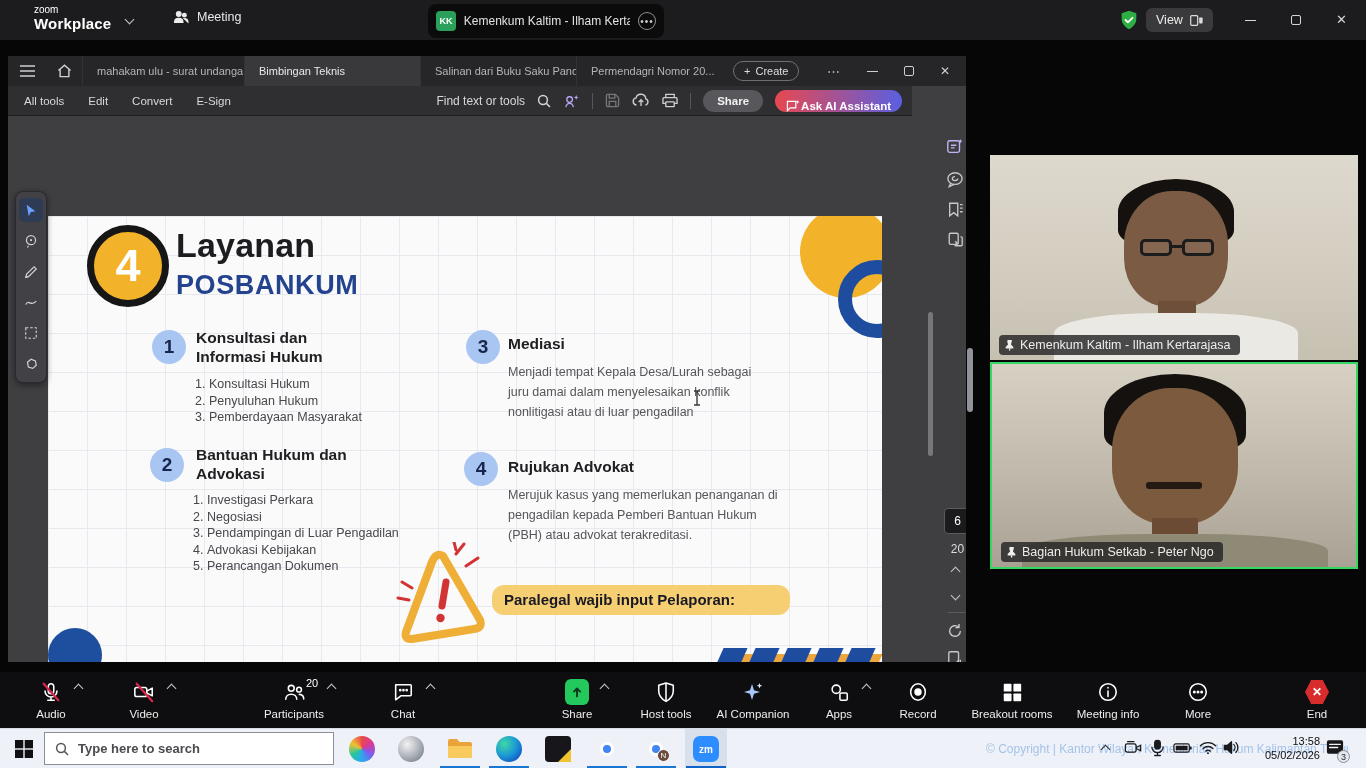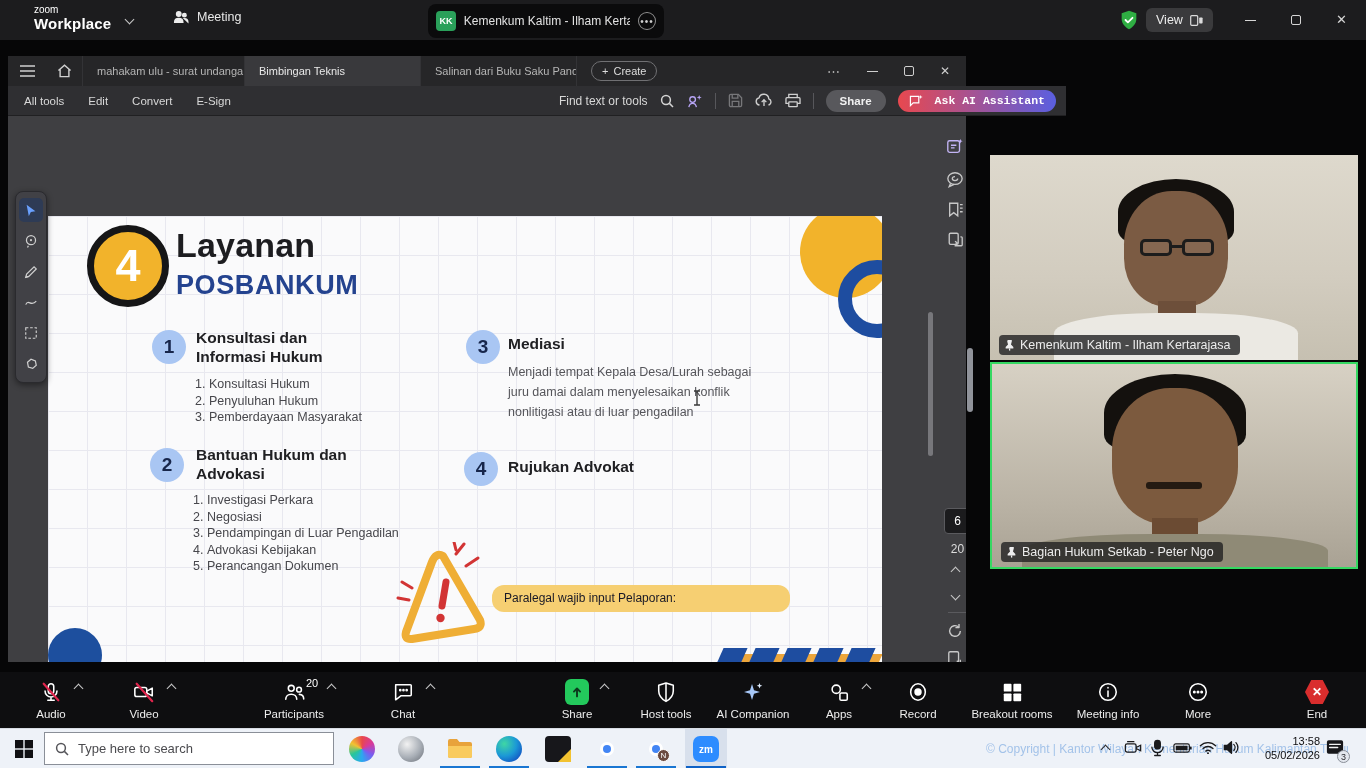--- a/index.html
+++ b/index.html
@@ -25,27 +25,27 @@
   
   #stage{left:0;top:40px;width:1366px;height:632px;background:#060607;}
   
   #acro{left:8px;top:16px;width:958px;height:606px;background:#3f3f42;}
   .atabs{left:0;top:0;width:958px;height:30px;background:#262628;display:flex;align-items:stretch;}
   .aico{color:#d0d0d0;}
   .atab{font-size:11px;color:#b5b5b5;display:flex;align-items:center;padding:0 14px;border-right:1px solid #333336;white-space:nowrap;overflow:hidden;}
   .atab.active{background:#39393c;color:#e9e9e9;}
   .createbtn{align-self:center;margin-left:14px;height:20px;border:1px solid #707073;border-radius:10px;color:#dedede;font-size:11px;display:flex;align-items:center;gap:5px;padding:0 10px;}
   .awin{margin-left:auto;display:flex;align-items:center;gap:26px;padding-right:16px;color:#cfcfcf;}
-  .atoolbar{left:0;top:30px;width:1058px;height:30px;background:#2f2f32;border-bottom:1px solid #202022;display:flex;align-items:center;font-size:11.5px;color:#d8d8d8;}
+  .atoolbar{left:0;top:30px;width:904px;height:30px;background:#2f2f32;border-bottom:1px solid #202022;display:flex;align-items:center;font-size:11.5px;color:#d8d8d8;}
   .amenu{display:flex;gap:24px;padding-left:16px;}
   .amenu span{cursor:default;}
   .findwrap{margin-left:auto;display:flex;align-items:center;gap:12px;padding-right:10px;}
   .sep{width:1px;height:16px;background:#57575b;}
   .pill-share{height:22px;border-radius:11px;background:#58585c;color:#f0f0f0;font-size:11.5px;display:flex;align-items:center;padding:0 14px;font-weight:600;}
-  .pill-ai{height:22px;border-radius:11px;background:linear-gradient(90deg,#e8484f,#5a5fe0);color:#fff;font-size:11.5px;display:flex;align-items:center;gap:12px;padding:0 11px;font-weight:600;font-family:Liberation Mono, monospace;}
+  .pill-ai{height:22px;border-radius:11px;background:linear-gradient(90deg,#e8484f,#5a5fe0);color:#fff;font-size:11.5px;display:flex;align-items:flex-end;gap:1px;padding:0 11px;font-weight:600;}
   .abody{left:0;top:60px;width:958px;height:546px;background:#3f3f42;overflow:hidden;}
   .docscroll{left:920px;top:196px;width:5px;height:144px;background:#77777b;border-radius:3px;}
   
   .lrail{left:7px;top:75px;width:32px;height:192px;background:#414146;border:1px solid #2a2a2e;border-radius:8px;box-shadow:0 2px 6px rgba(0,0,0,.45);display:flex;flex-direction:column;align-items:center;justify-content:space-between;padding:6px 0;}
   .lrail .cell{width:24px;height:24px;display:flex;align-items:center;justify-content:center;border-radius:5px;}
   .lrail .cell.sel{background:#2e3b55;}
   
   .rrail-ic{left:936px;width:22px;height:22px;display:flex;align-items:center;justify-content:center;}
   .pagebox{left:936px;top:392px;width:27px;height:26px;background:#1b1b1d;border:1px solid #5a5a5e;border-radius:4px;color:#fff;font-size:12px;display:flex;align-items:center;justify-content:center;}
   .pagetotal{left:936px;top:426px;width:27px;text-align:center;color:#dcdcdc;font-size:12px;}
@@ -53,21 +53,21 @@
   
   #page{left:40px;top:100px;width:834px;height:472px;background:#fafafb;background-image:linear-gradient(#e8e8ef 1px,transparent 1px),linear-gradient(90deg,#e8e8ef 1px,transparent 1px);background-size:39px 39px;overflow:hidden;}
   .badge4{left:39px;top:9px;width:82px;height:82px;border-radius:50%;background:#f2b32b;border:7px solid #161617;color:#fff;font-size:45px;font-weight:800;display:flex;align-items:center;justify-content:center;}
   .stitle{left:128px;top:10px;font-size:34px;font-weight:800;color:#1d1d20;letter-spacing:.2px;}
   .ssub{left:128px;top:54px;font-size:27px;font-weight:800;color:#24438f;letter-spacing:.6px;}
   .numc{width:34px;height:34px;border-radius:50%;background:#a9c6f3;color:#17264b;font-weight:700;font-size:19px;display:flex;align-items:center;justify-content:center;}
   .shead{font-size:15.5px;font-weight:700;color:#202023;line-height:1.25;}
   .slist{font-size:12.5px;color:#47474c;line-height:1.32;padding-left:15px;}
   .sbody{font-size:12.5px;color:#55555a;line-height:1.58;}
   .callout{left:444px;top:369px;width:298px;background:#f6cf72;border-radius:12px;padding:6px 12px 7px 12px;}
-  .callout .ct{font-size:12px;font-weight:400;color:#191926;}
+  .callout .ct{font-size:15px;font-weight:700;color:#191926;}
   .callout ul{font-size:12px;color:#2a2a33;padding-left:22px;line-height:1.4;}
   .ycirc{border-radius:50%;background:#f2b32b;}
   .bluering{border-radius:50%;border:14px solid #1e4da0;}
   .bluecirc{border-radius:50%;background:#1d4f9e;}
   .stripe{width:24px;height:34px;background:#1e4da0;transform:skewX(-24deg);}
   .stripe-sh{width:24px;height:34px;background:#eda63b;transform:skewX(-24deg);}
   
   .vtile{width:368px;overflow:hidden;background:#c9c3b5;}
   #v1{left:990px;top:115px;height:205px;background:linear-gradient(180deg,#ded9cd,#d2ccbf 60%,#c6c0b1);}
   #v2{left:990px;top:322px;height:207px;border:2px solid #35d862;background:linear-gradient(180deg,#d7d1c4,#b9b2a4 70%,#a9a294);}
@@ -80,21 +80,21 @@
   #ztb{left:0;top:672px;width:1366px;height:56px;background:#0e0e10;}
   .tbi{position:absolute;top:0;width:90px;height:56px;text-align:center;color:#ededed;}
   .tbi .ic{position:absolute;left:50%;top:8px;transform:translateX(-50%);width:24px;height:24px;display:flex;align-items:center;justify-content:center;}
   .tbi .lbl{position:absolute;left:50%;top:36px;transform:translateX(-50%);font-size:11.5px;white-space:nowrap;}
   .tbi .chev{position:absolute;left:50%;top:13px;margin-left:24px;}
   .tbi .cnt{position:absolute;left:50%;top:5px;margin-left:12px;font-size:11px;color:#fff;}
   .shicon{width:26px;height:26px;border-radius:6px;background:#23c95c;display:flex;align-items:center;justify-content:center;}
   .endhex{width:26px;height:24px;background:#d92d2d;clip-path:polygon(26% 0,74% 0,100% 50%,74% 100%,26% 100%,0 50%);display:flex;align-items:center;justify-content:center;color:#fff;font-size:12px;font-weight:700;}
   
   #tb{left:0;top:728px;width:1366px;height:40px;background:#eef2f8;border-top:1px solid #d7dce4;}
-  .searchbox{left:44px;top:3px;width:290px;height:33px;background:#fff;border:1px solid #8a8f98;display:flex;align-items:center;gap:9px;padding:0 10px;color:#4b4b4f;font-size:13px;}
+  .searchbox{left:44px;top:3px;width:290px;height:33px;background:#fff;border:1px solid #8a8f98;display:flex;align-items:center;gap:9px;padding:0 10px;color:#4b4b4f;font-size:13px;font-weight:bold;}
   .tbic{position:absolute;top:7px;width:26px;height:26px;}
   .runline{position:absolute;top:37px;height:2.5px;width:40px;background:#1976d2;}
   .chrome{border-radius:50%;background:conic-gradient(from -45deg,#ea4335 0 120deg,#4285f4 0 240deg,#34a853 0 360deg);position:relative;}
   .chrome::before{content:"";position:absolute;left:6px;top:6px;width:14px;height:14px;border-radius:50%;background:#fff;}
   .chrome::after{content:"";position:absolute;left:9px;top:9px;width:8px;height:8px;border-radius:50%;background:#4285f4;}
   .zmact{left:685px;top:0;width:42px;height:40px;background:#d8e0ec;}
   .zmic{border-radius:7px;background:#2d8cff;color:#fff;font-size:10px;font-weight:700;display:flex;align-items:center;justify-content:center;}
   .clock{left:1240px;top:6px;width:80px;text-align:right;font-size:11px;line-height:13.5px;color:#0d0d0f;}
   .wmark{left:986px;top:13px;width:362px;overflow:hidden;white-space:nowrap;font-size:12px;color:rgba(100,155,220,.55);z-index:1;}
   .trayic{z-index:2;}
@@ -159,20 +159,23 @@
       </span>
       <div class="atab" style="width:162px;">
           <span>mahakam ulu - surat undangan...</span>
         </div>
       <div class="atab active" style="width:176px;">
           <span>Bimbingan Teknis</span>
         </div>
       <div class="atab" style="width:156px;">
           <span>Salinan dari Buku Saku Pandua...</span>
         </div>
+      <div class="atab" style="width:142px;border-right:none;">
+          <span>Permendagri Nomor 20...</span>
+        </div>
       <div class="createbtn">
         <span>+</span>
         <span>Create</span>
       </div>
       <div class="awin">
         <span style="font-size:13px;letter-spacing:1px;">⋯</span>
         <span class="minline" style="border-color:#cfcfcf;"></span>
         <span class="maxbox" style="border-color:#cfcfcf;"></span>
         <span style="font-size:12px;">✕</span>
       </div>
@@ -261,20 +264,21 @@
           <li>Advokasi Kebijakan</li>
           <li>Perancangan Dokumen</li>
         </ol>
 
         <div class="a numc" style="left:418px;top:114px;">3</div>
         <div class="a shead" style="left:460px;top:118px;">Mediasi</div>
         <div class="a sbody" style="left:460px;top:147px;width:258px;">Menjadi tempat Kepala Desa/Lurah sebagai juru damai dalam menyelesaikan konflik nonlitigasi atau di luar pengadilan</div>
 
         <div class="a numc" style="left:416px;top:236px;">4</div>
         <div class="a shead" style="left:460px;top:241px;">Rujukan Advokat</div>
+        <div class="a sbody" style="left:460px;top:270px;width:272px;">Merujuk kasus yang memerlukan penanganan di pengadilan kepada Pemberi Bantuan Hukum (PBH) atau advokat terakreditasi.</div>
 
         <svg class="a" style="left:348px;top:326px;" width="100" height="108" viewBox="0 0 100 108">
           <path d="M47 14 L84 78 Q87 86 78 87 L16 97 Q8 98 10 90 L36 20 Q40 10 47 14 Z" fill="none" stroke="#efae35" stroke-width="8" stroke-linejoin="round"></path>
           <path d="M50 40 L46 64" stroke="#d23434" stroke-width="7" stroke-linecap="round"></path>
           <circle cx="44.5" cy="76" r="4.2" fill="#d23434"></circle>
           <path d="M60 12 L68 2 M70 24 L82 16 M6 40 L16 46 M2 56 L13 58 M58 0 L60 8" stroke="#d23434" stroke-width="3" stroke-linecap="round"></path>
         </svg>
 
         <div class="a callout">
           <div class="ct">Paralegal wajib input Pelaporan:</div>

